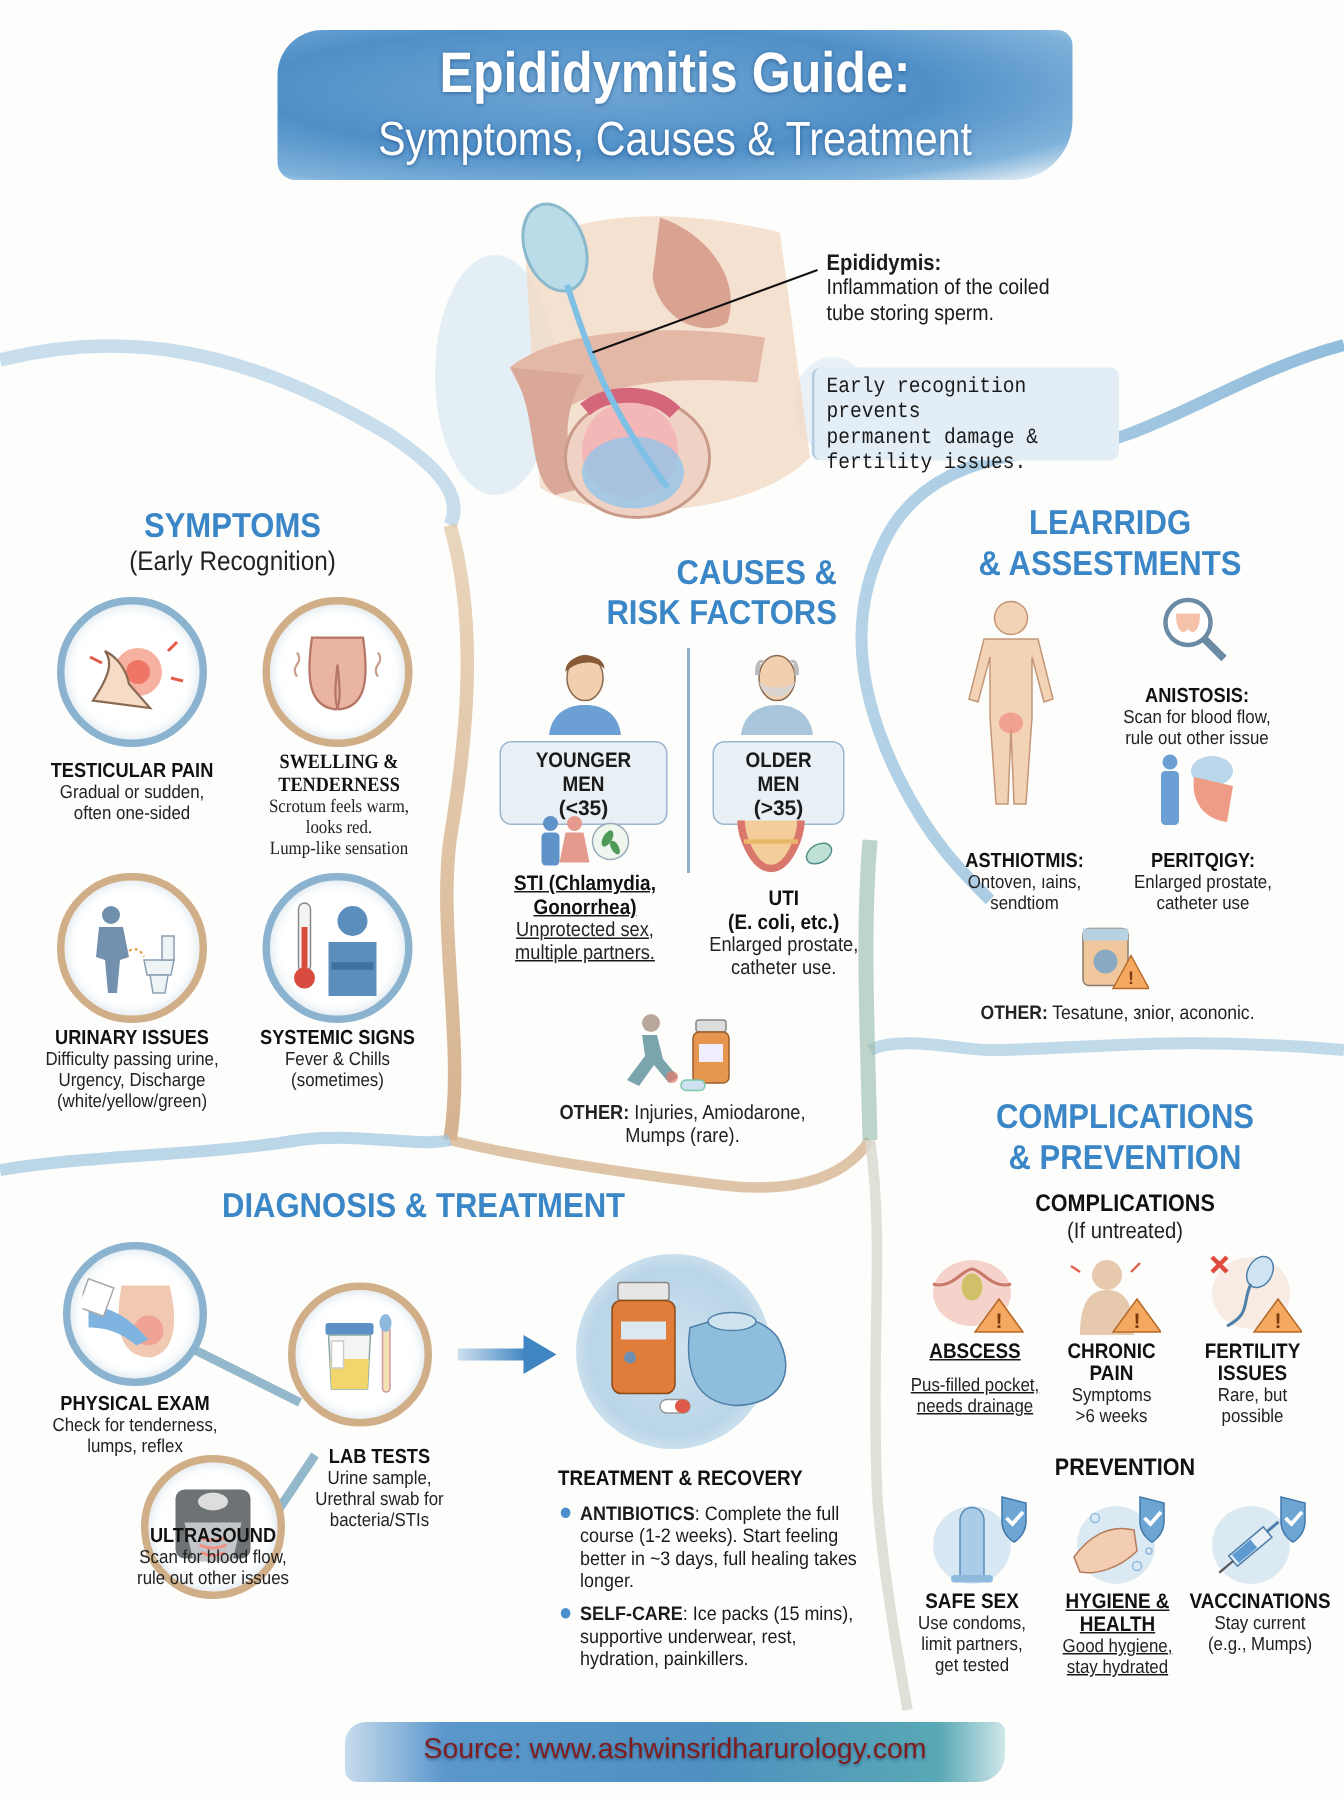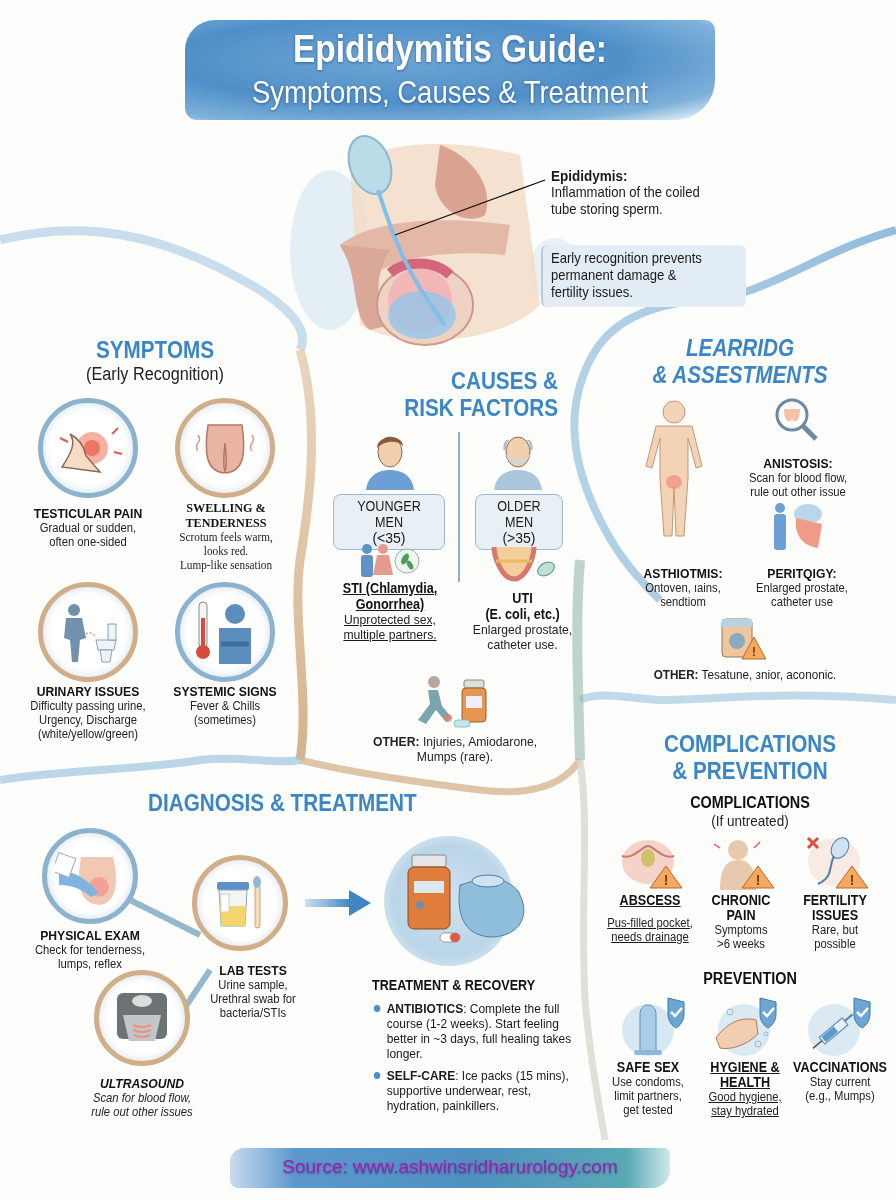--- a/index.html
+++ b/index.html
@@ -46,36 +46,36 @@
     position: absolute; border-radius: 50%;
     border: 5px solid #8bb3cf;
     background: #fff;
     box-shadow: inset 0 0 8px rgba(120,160,190,0.35);
     display: flex; align-items: center; justify-content: center;
   }
   .ring.tan { border-color: #cfae88; }
 
   .pill {
     position: absolute; border: 1.5px solid #9cb8cf; background: #e8f0f6;
-    border-radius: 8px; font-weight: normal; font-size: 14px; line-height: 16px;
+    border-radius: 8px; font-weight: bold; font-size: 14px; line-height: 16px;
     text-align: center; padding: 3px 4px;
   }
 
   .callout {
     position: absolute; background: #e2edf5; border-radius: 6px;
     border-left: 2px solid #b5cde0;
   }
 
   .footer-banner {
     left: 230px; top: 1148px; width: 440px; height: 40px;
     background: linear-gradient(90deg, rgba(120,170,215,0.4) 0%, #5b97cc 15%, #4e91c0 55%, #58a8b5 90%, rgba(100,180,190,0.3) 100%);
     border-radius: 14px 6px 18px 8px;
   }
   .footer-text {
-    left: 230px; top: 1156px; width: 440px; font-size: 19px; color: #a21caf;
+    left: 230px; top: 1156px; width: 440px; font-size: 19px; color: #7f1d1d;
     text-shadow: 0 1px 2px rgba(20,60,110,0.5);
   }
 
   ul.bullets { list-style: none; }
   ul.bullets li { position: relative; padding-left: 16px; font-size: 13px; line-height: 15px; margin-bottom: 7px; transform: scaleX(0.92); transform-origin: left; }
   ul.bullets li::before { content: ""; position: absolute; left: 2px; top: 4px; width: 7px; height: 7px; border-radius: 50%; background: #4a8fcb; }
 </style>
 </head>
 <body>
 
@@ -125,21 +125,21 @@
   <line x1="75" y1="110" x2="225" y2="55" stroke="#111" stroke-width="1.3"></line>
 </svg>
 
 <div class="abs" style="left:551px;top:167px;width:200px;">
   <div style="font-weight:bold;font-size:15px;line-height:17px;transform:scaleX(0.9);transform-origin:left;">Epididymis:</div>
   <div style="font-size:14.5px;line-height:17px;transform:scaleX(0.9);transform-origin:left;">Inflammation of the coiled</div>
   <div style="font-size:14.5px;line-height:17px;transform:scaleX(0.9);transform-origin:left;">tube storing sperm.</div>
 </div>
 
 <div class="callout" style="left:541px;top:245px;width:205px;height:62px;"></div>
-<div class="abs" style="left:551px;top:250px;width:210px;">
+<div class="abs" style="left:551px;top:250px;width:210px;font-family:Liberation Mono, monospace;">
   <div style="font-size:14.5px;line-height:17px;transform:scaleX(0.9);transform-origin:left;">Early recognition prevents</div>
   <div style="font-size:14.5px;line-height:17px;transform:scaleX(0.9);transform-origin:left;">permanent damage &amp;</div>
   <div style="font-size:14.5px;line-height:17px;transform:scaleX(0.9);transform-origin:left;">fertility issues.</div>
 </div>
 
 <div class="abs center" style="left:40px;top:337px;width:230px;">
   <div class="sec-head">SYMPTOMS</div>
   <div class="sub-head">(Early Recognition)</div>
 </div>
 
@@ -275,21 +275,21 @@
     <rect x="58" y="24" width="16" height="12" fill="#eef"></rect>
     <rect x="46" y="48" width="16" height="7" rx="3.5" fill="#cfe0f1" stroke="#7ca"></rect>
   </svg>
 <div class="abs center" style="left:355px;top:734px;width:200px;">
   <div class="desc" style="font-size:13.5px;line-height:15px">
     <span style="font-weight:bold">OTHER:</span><span> Injuries, Amiodarone,</span>
   </div>
   <div class="desc" style="font-size:13.5px;line-height:15px">Mumps (rare).</div>
 </div>
 
-<div class="abs center" style="left:630px;top:335px;width:220px;font-style:italic;">
+<div class="abs center" style="left:630px;top:335px;width:220px;">
   <div class="sec-head">LEARRIDG</div>
   <div class="sec-head">&amp; ASSESTMENTS</div>
 </div>
 
 <svg class="abs" style="left:634px;top:398px;width:80px;height:140px;" viewBox="0 0 80 140">
     <circle cx="40" cy="14" r="11" fill="#f3d3b6" stroke="#c49678"></circle>
     <path d="M22 28 h36 l10 40 l-6 2 l-8 -30 v40 l-4 58 h-8 l-2 -50 l-2 50 h-8 l-4 -58 v-40 l-8 30 l-6 -2 Z" fill="#f3d3b6" stroke="#c49678"></path>
     <ellipse cx="40" cy="84" rx="8" ry="7" fill="#ef8b80" opacity="0.7"></ellipse>
   </svg>
 
@@ -380,21 +380,21 @@
       <rect x="8" y="8" width="50" height="46" rx="6" fill="#6d7275"></rect>
       <ellipse cx="33" cy="16" rx="10" ry="6" fill="#ddd"></ellipse>
       <path d="M14 30 L52 30 L46 56 L20 56 Z" fill="#c2c6c8"></path>
       <g stroke="#ef8f80" stroke-width="2" fill="none">
         <path d="M24 40 q9 4 18 0"></path>
         <path d="M24 45 q9 4 18 0"></path>
         <path d="M25 50 q8 4 16 0"></path>
       </g>
     </svg>
 </div>
-<div class="abs center" style="left:62px;top:1076px;width:160px;font-style:italic;">
+<div class="abs center" style="left:62px;top:1016px;width:160px;">
   <div class="lbl">ULTRASOUND</div>
   <div class="desc">Scan for blood flow,</div>
   <div class="desc">rule out other issues</div>
 </div>
 
 <svg class="abs" style="left:305px;top:888px;width:70px;height:30px;" viewBox="0 0 70 30">
     <defs>
       <linearGradient id="ag" x1="0" x2="1">
         <stop offset="0" stop-color="#cfe0ee"></stop>
         <stop offset="1" stop-color="#3f85c2"></stop>

